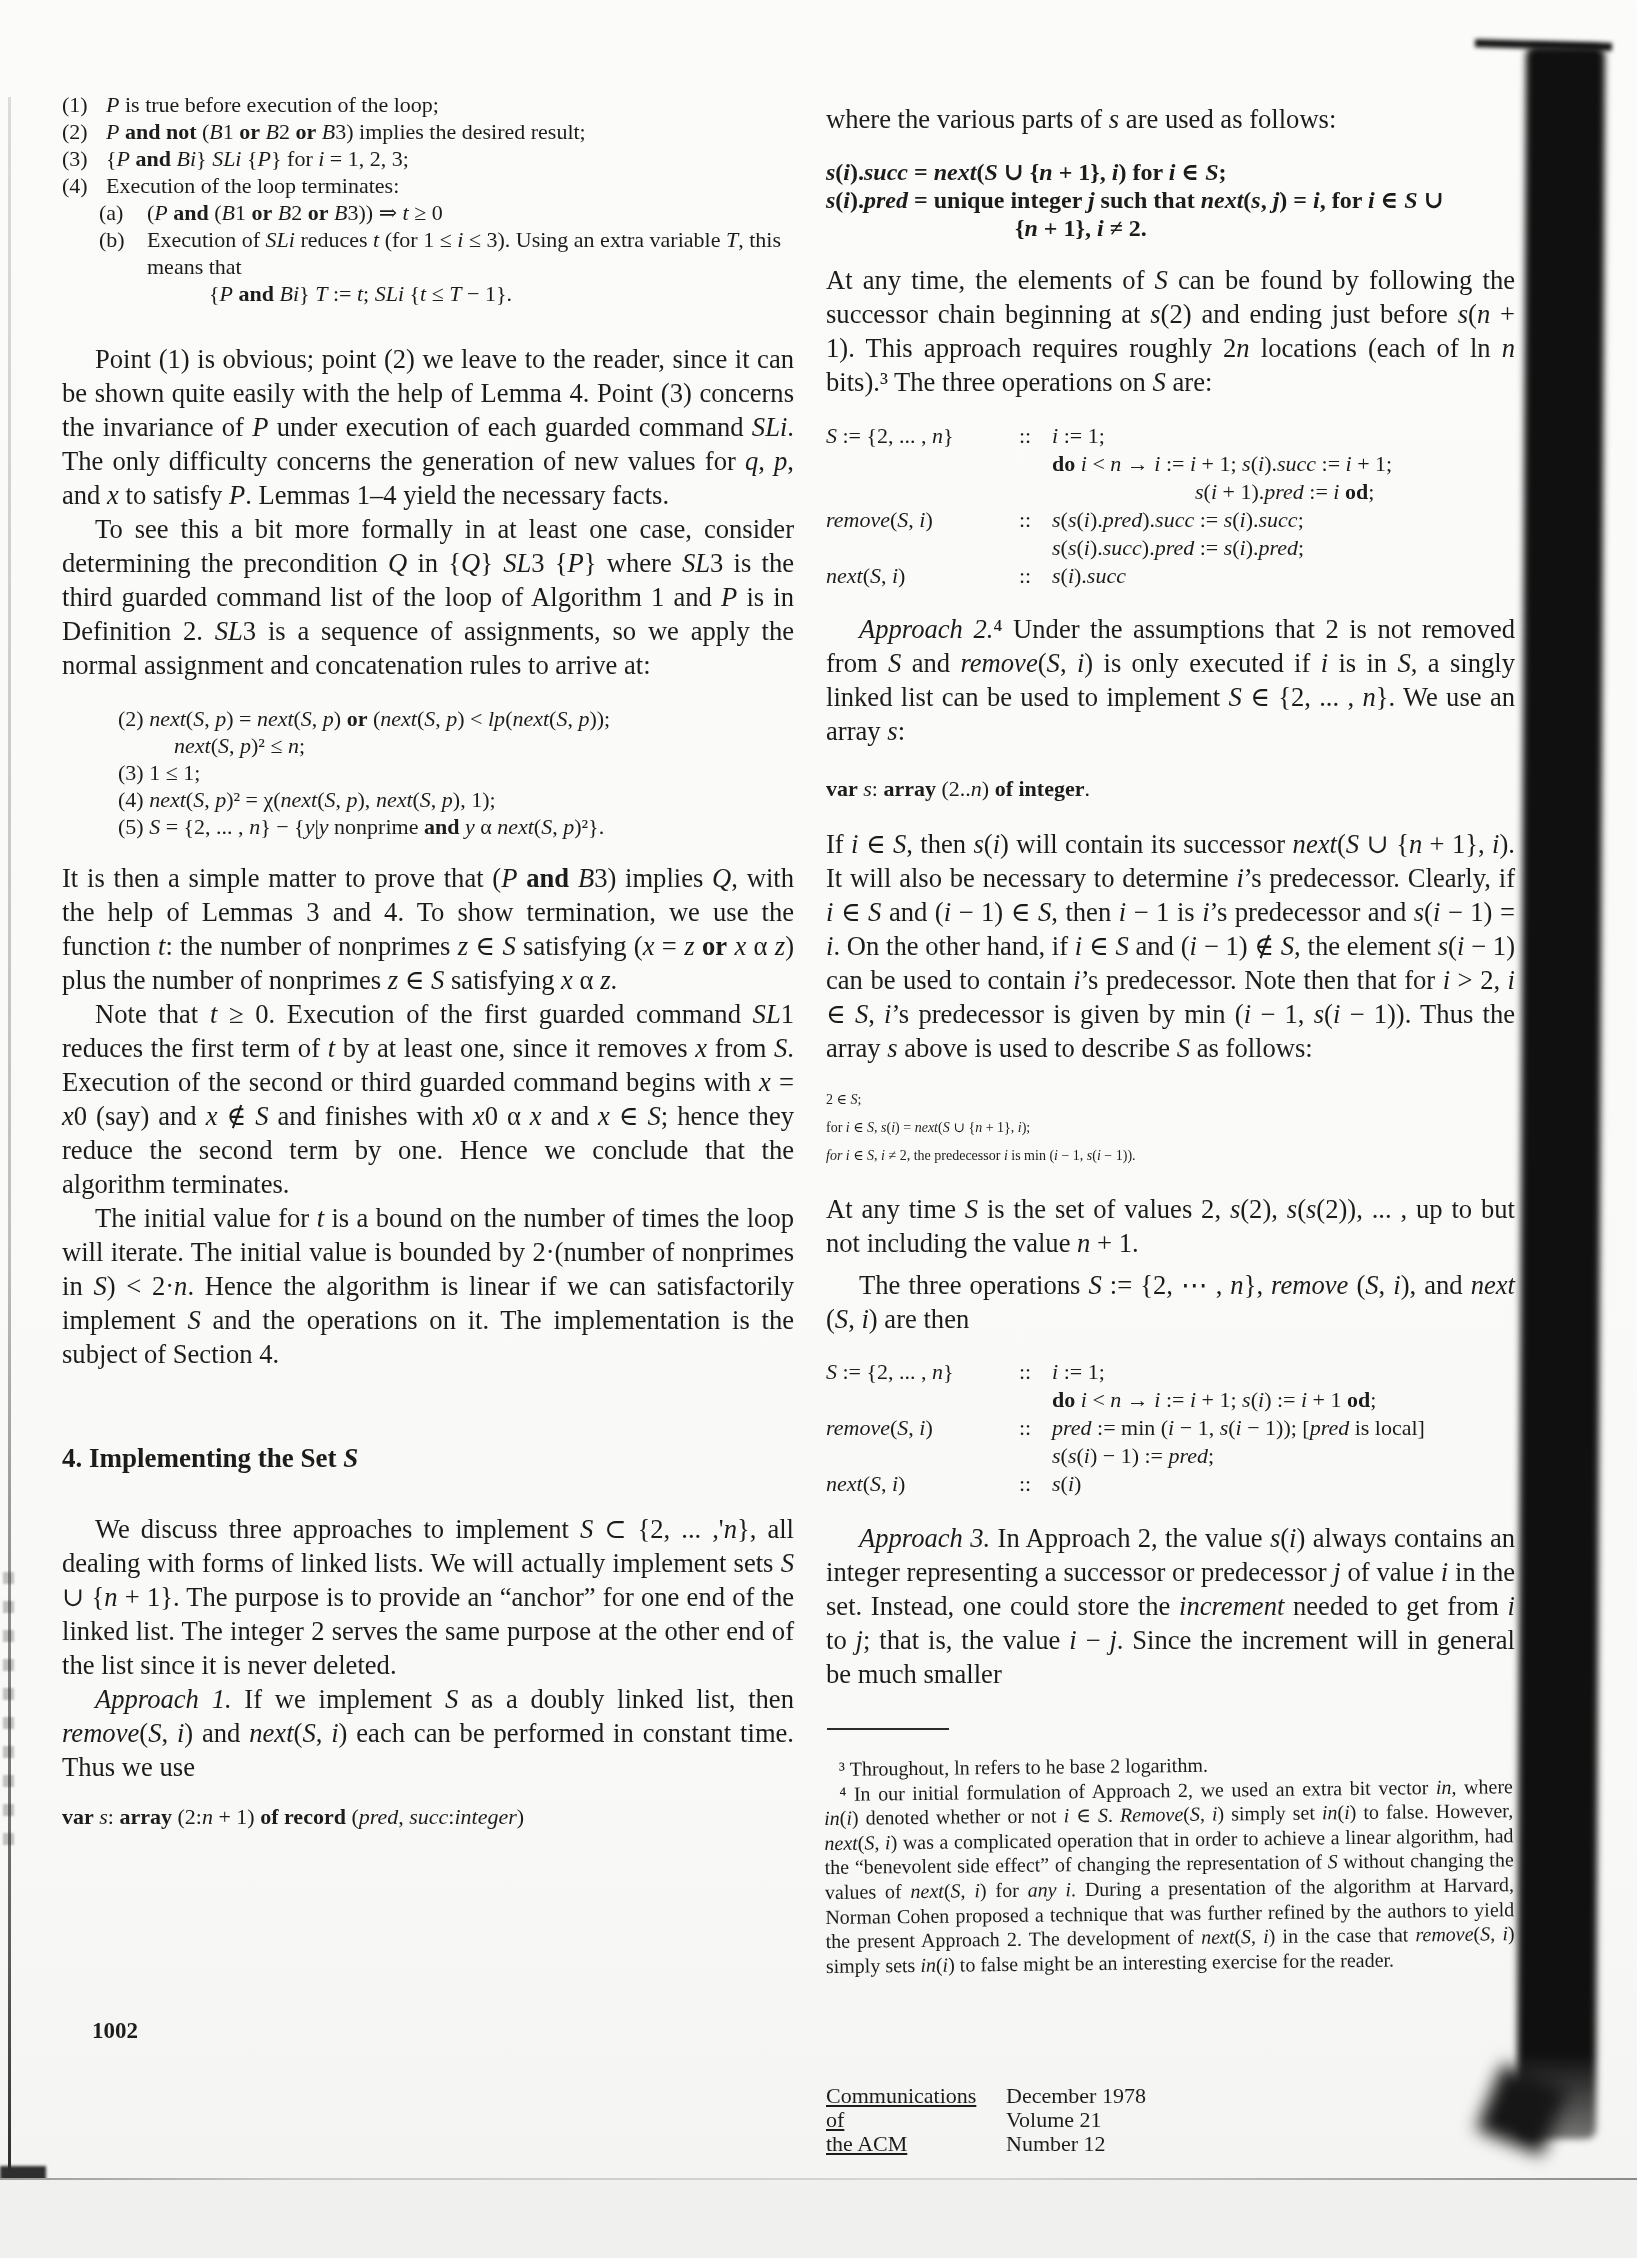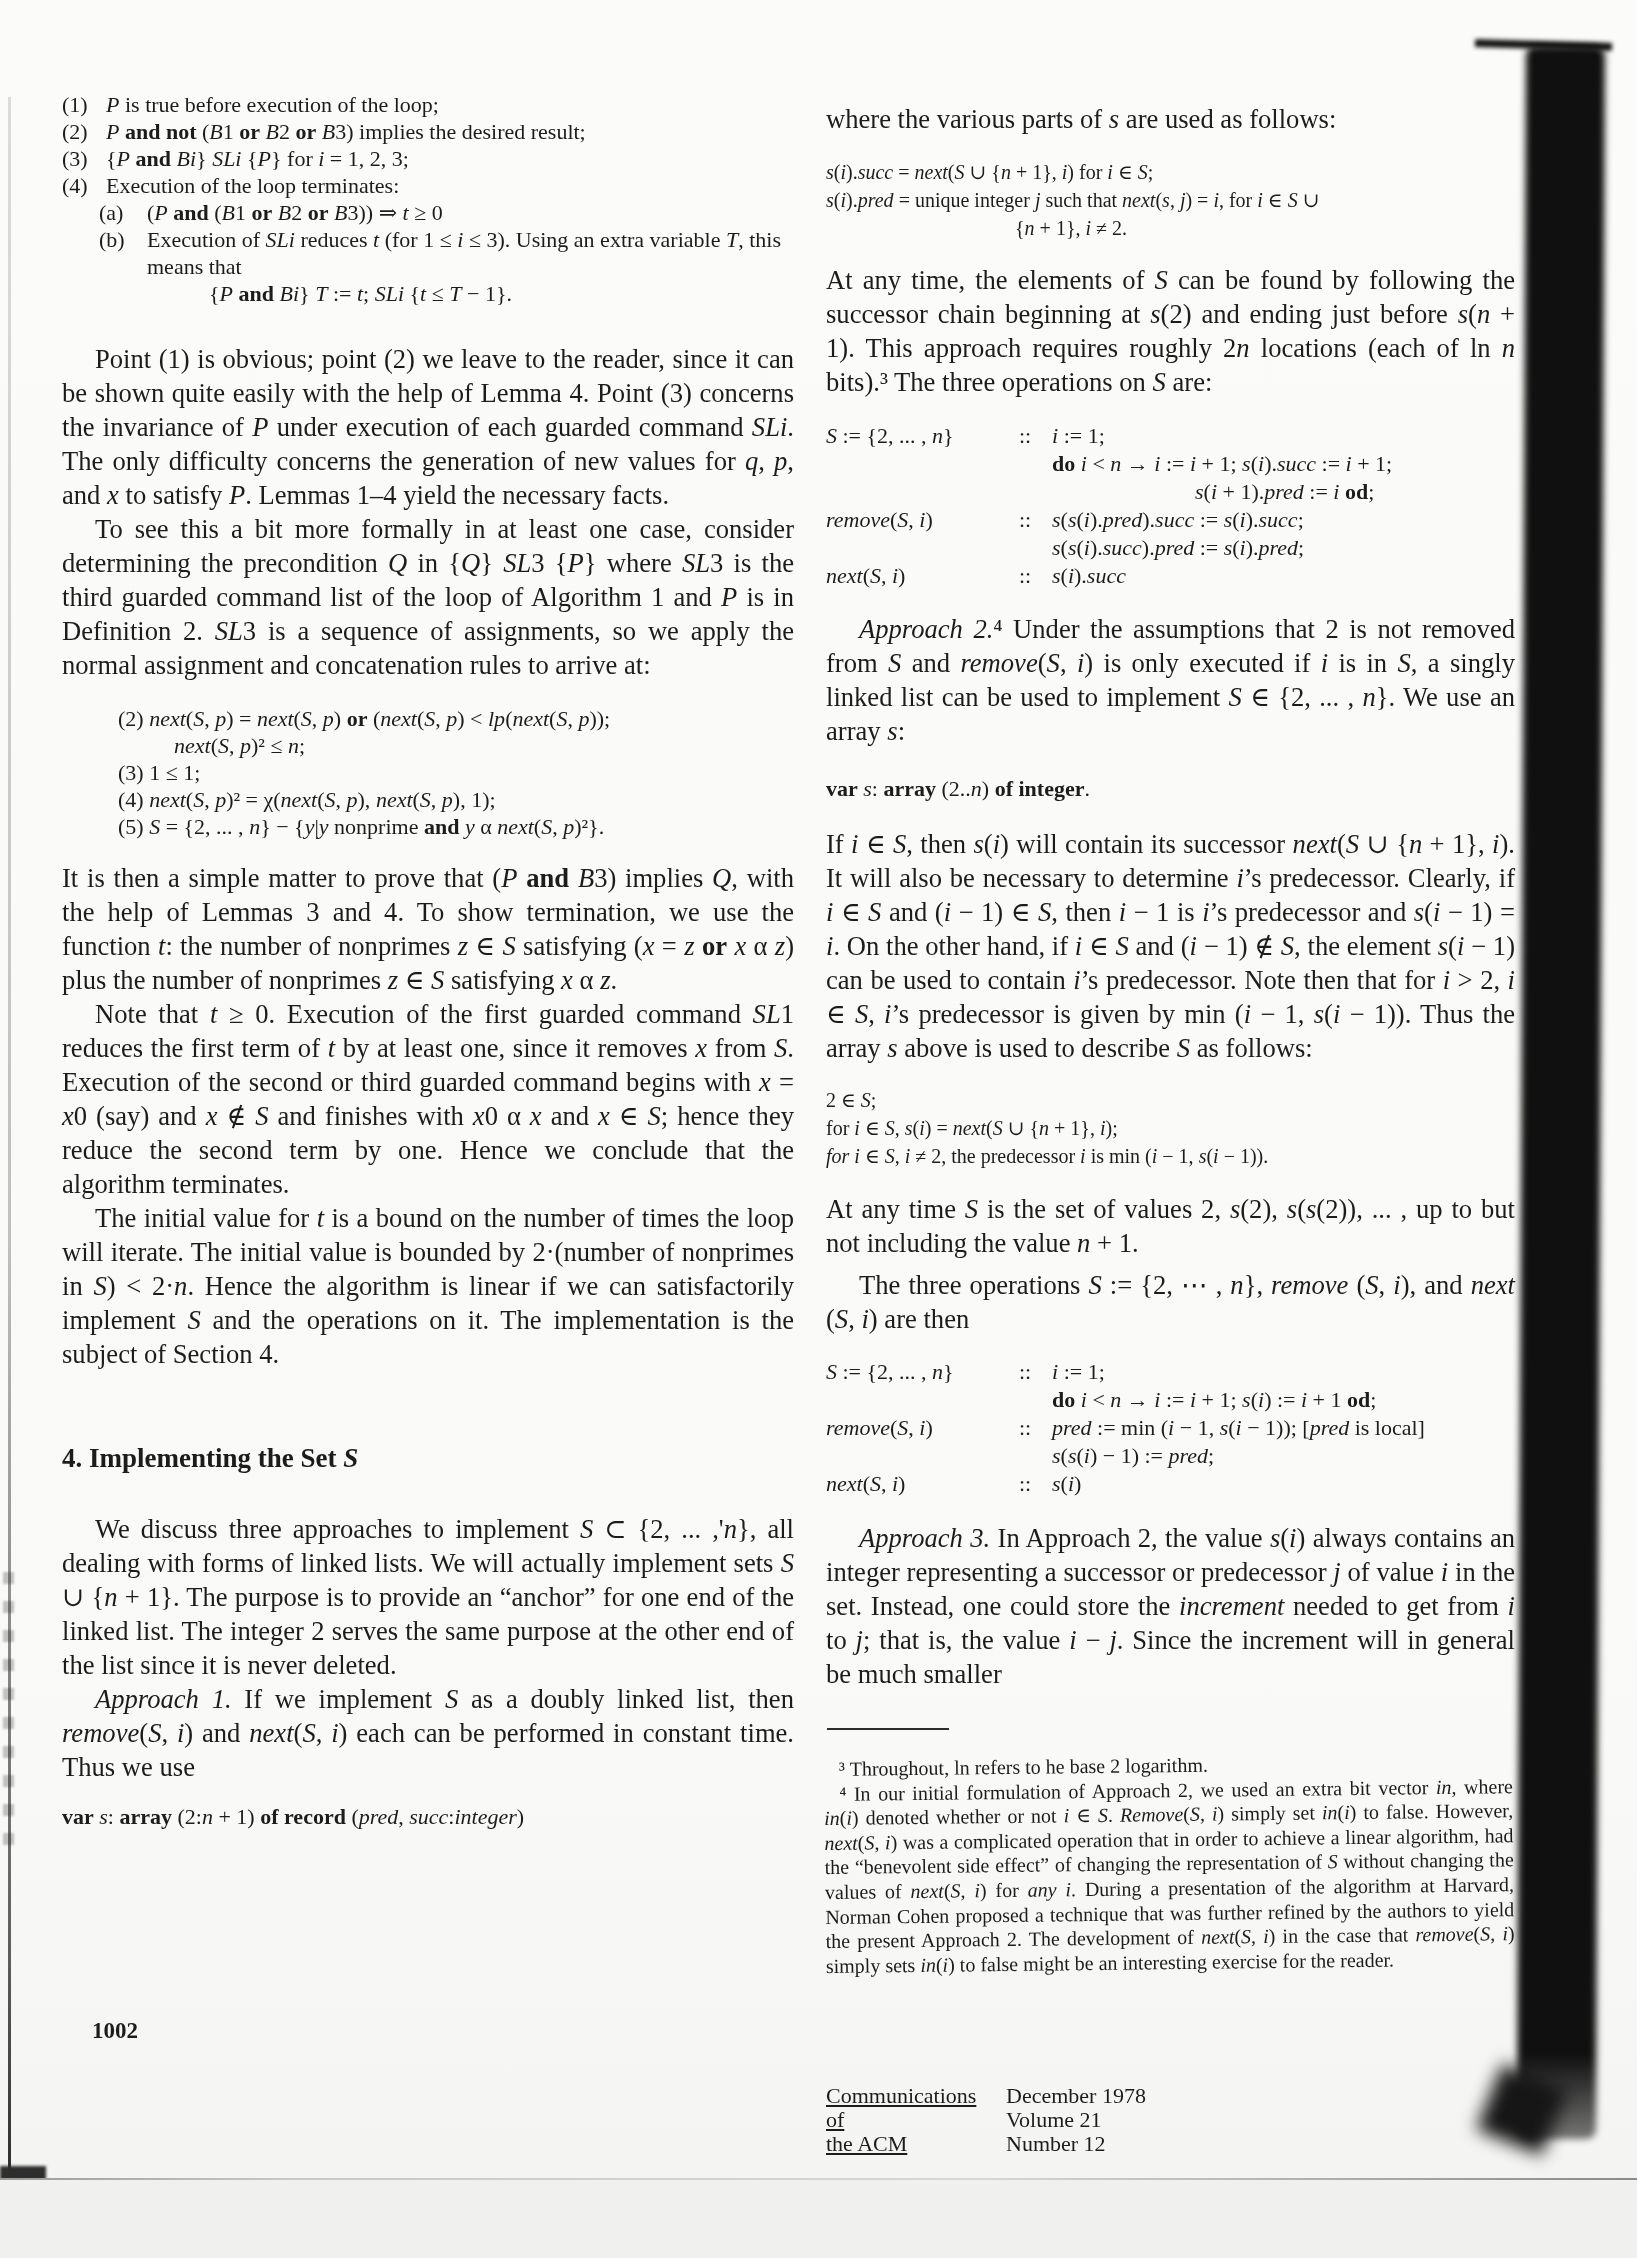--- a/index.html
+++ b/index.html
@@ -27,23 +27,23 @@
   .lv2{padding-left:147px;}
 
   
   .q-block{font-size:22px;line-height:27px;margin:23px 0 21px 0;}
   .q1{padding-left:56px;}
   .q2{padding-left:112px;}
 
   
   .code-line{font-size:22px;line-height:28px;}
   .var-line{margin-top:19.3px;}
-  .defs{font-size:20px;line-height:28px;margin:13.5px 0 13.5px 0;}
+  .defs{font-size:24px;line-height:28px;margin:13.5px 0 13.5px 0;font-weight:bold;}
   .def-cont{padding-left:189px;}
-  .desc{font-size:20px;line-height:28px;margin:13.5px 0 13.5px 0;}
+  .desc{font-size:14px;line-height:28px;margin:13.5px 0 13.5px 0;}
 
   
   .ops{margin:14.5px 0 14.5px 0;font-size:22px;line-height:28px;}
   .op-row{display:grid;grid-template-columns:193px 33px 1fr;}
   .op-code.ind1{padding-left:143px;}
 
   .section-heading{font-size:27px;font-weight:bold;margin:71px 0 37px 0;line-height:33px;}
 
   
   .fn-rule{width:122px;border:none;border-top:2.9px solid #2c2c2c;margin:29px 0 19.3px 1px;}

